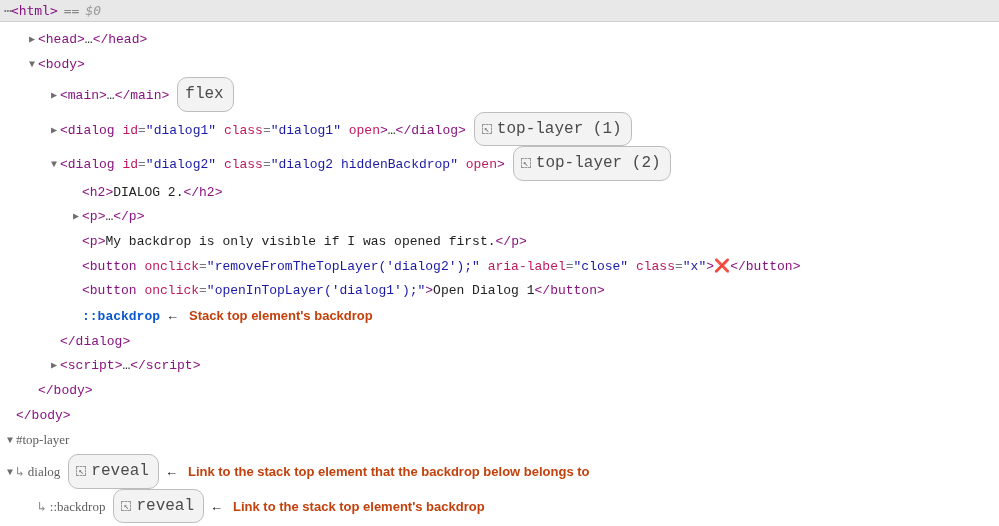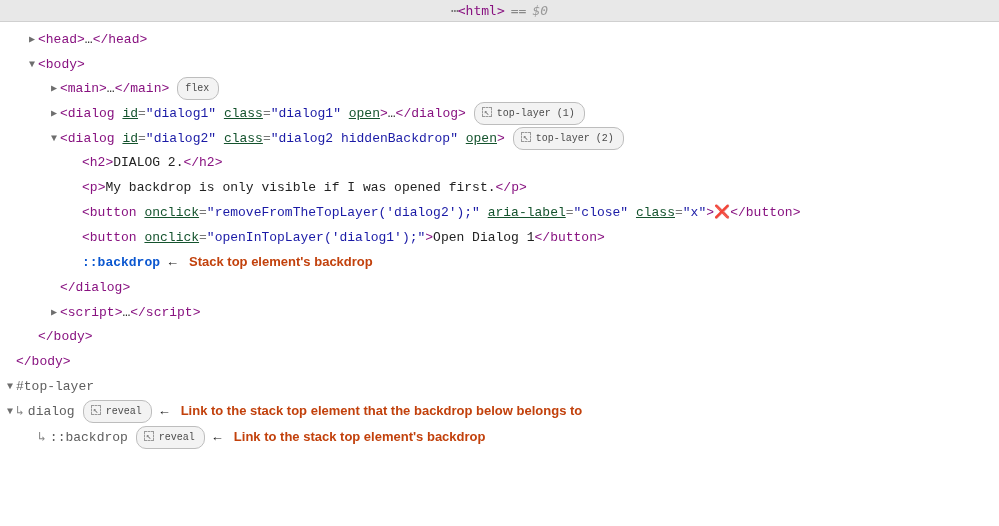--- a/index.html
+++ b/index.html
@@ -9,21 +9,20 @@
     font-size: 13px;
     background: #fff;
     color: #333;
     width: 999px;
   }
   .top-bar {
     background: #e8e8e8;
     border-bottom: 1px solid #d0d0d0;
     padding: 3px 4px;
     font-family: Menlo, Consolas, monospace;
-    text-align: center;
   }
   .ellipsis { color: #777; letter-spacing: -1px; }
   .sel-token { color: #222; }
   .eq-token { color: #888; margin: 0 6px; }
   .dollar-token { color: #999; font-style: italic; }
 
   .tree { padding: 6px 0 12px 0; line-height: 1.9; }
   .row { white-space: pre; padding: 0 4px; }
   .indent { display: inline-block; }
   .i0 { width: 0px; }
@@ -38,34 +37,34 @@
     color: #6e6e6e;
     font-size: 10px;
     cursor: pointer;
     user-select: none;
     vertical-align: 1px;
   }
   .noarrow { display: inline-block; width: 12px; }
 
   .tag-name { color: #881280; }
   .bracket { color: #881280; }
-  .attr-name { color: #14532d; text-decoration: underline; }
+  .attr-name { color: #be185d; }
   .attr-val { color: #1a1aa6; }
   .eq { color: #777; }
   .textnode { color: #222; }
   .pseudo { color: #0b57d0; font-weight: 600; }
 
   .badge {
     display: inline-block;
     border: 1px solid #bdbdbd;
     border-radius: 10px;
     background: #f3f3f3;
     padding: 1px 9px 1px 7px;
     margin-left: 8px;
-    font-size: 10px;
+    font-size: 16px;
     color: #4b4b4b;
     cursor: pointer;
     vertical-align: 1px;
     font-family: Liberation Mono, monospace;
   }
   .badge .glyph {
     display: inline-block;
     border: 1px dashed #999;
     width: 10px; height: 10px;
     margin-right: 5px;
@@ -83,21 +82,21 @@
   .redx { color: #d40000; font-weight: bold; }
 
   .annotation {
     font-family: -apple-system, Helvetica, Arial, sans-serif;
     font-weight: 700;
     color: #c2410c;
     margin-left: 6px;
   }
   .arrow-anno { font-family: sans-serif; font-weight: 700; color: #111; margin: 0 4px 0 6px; }
 
-  .section-top { color: #5e5e5e; }
+  .section-top { color: #5e5e5e; font-family: Liberation Serif, serif; }
   .tl-rarrow { color: #888; margin-right: 4px; }
 </style>
 </head>
 <body>
 
 <div class="top-bar">
   <span class="ellipsis">⋯</span><span class="tag-name sel-token">&lt;html&gt;</span><span class="eq-token">==</span><span class="dollar-token">$0</span>
 </div>
 
 <div class="tree">
@@ -107,20 +106,21 @@
   <div class="row"><span class="indent i1"></span><span class="arrow">▼</span><span class="bracket">&lt;</span><span class="tag-name">body</span><span class="bracket">&gt;</span></div>
 
   <div class="row"><span class="indent i2"></span><span class="arrow">▶</span><span class="bracket">&lt;</span><span class="tag-name">main</span><span class="bracket">&gt;</span><span class="textnode">…</span><span class="bracket">&lt;/</span><span class="tag-name">main</span><span class="bracket">&gt;</span><span class="badge">flex</span></div>
 
   <div class="row"><span class="indent i2"></span><span class="arrow">▶</span><span class="bracket">&lt;</span><span class="tag-name">dialog</span> <span class="attr-name">id</span><span class="eq">=</span><span class="attr-val">"dialog1"</span> <span class="attr-name">class</span><span class="eq">=</span><span class="attr-val">"dialog1"</span> <span class="attr-name">open</span><span class="bracket">&gt;</span><span class="textnode">…</span><span class="bracket">&lt;/</span><span class="tag-name">dialog</span><span class="bracket">&gt;</span><span class="badge"><span class="glyph"></span><span>top-layer (1)</span></span></div>
 
   <div class="row"><span class="indent i2"></span><span class="arrow">▼</span><span class="bracket">&lt;</span><span class="tag-name">dialog</span> <span class="attr-name">id</span><span class="eq">=</span><span class="attr-val">"dialog2"</span> <span class="attr-name">class</span><span class="eq">=</span><span class="attr-val">"dialog2 hiddenBackdrop"</span> <span class="attr-name">open</span><span class="bracket">&gt;</span><span class="badge"><span class="glyph"></span><span>top-layer (2)</span></span></div>
 
   <div class="row"><span class="indent i3"></span><span class="noarrow"></span><span class="bracket">&lt;</span><span class="tag-name">h2</span><span class="bracket">&gt;</span><span class="textnode">DIALOG 2.</span><span class="bracket">&lt;/</span><span class="tag-name">h2</span><span class="bracket">&gt;</span></div>
 
+  <div class="row"><span class="indent i3"></span><span class="arrow">▶</span><span class="bracket">&lt;</span><span class="tag-name">p</span><span class="bracket">&gt;</span><span class="textnode">…</span><span class="bracket">&lt;/</span><span class="tag-name">p</span><span class="bracket">&gt;</span></div>
 
   <div class="row"><span class="indent i3"></span><span class="noarrow"></span><span class="bracket">&lt;</span><span class="tag-name">p</span><span class="bracket">&gt;</span><span class="textnode">My backdrop is only visible if I was opened first.</span><span class="bracket">&lt;/</span><span class="tag-name">p</span><span class="bracket">&gt;</span></div>
 
   <div class="row"><span class="indent i3"></span><span class="noarrow"></span><span class="bracket">&lt;</span><span class="tag-name">button</span> <span class="attr-name">onclick</span><span class="eq">=</span><span class="attr-val">"removeFromTheTopLayer('dialog2');"</span> <span class="attr-name">aria-label</span><span class="eq">=</span><span class="attr-val">"close"</span> <span class="attr-name">class</span><span class="eq">=</span><span class="attr-val">"x"</span><span class="bracket">&gt;</span><span class="redx">❌</span><span class="bracket">&lt;/</span><span class="tag-name">button</span><span class="bracket">&gt;</span></div>
 
   <div class="row"><span class="indent i3"></span><span class="noarrow"></span><span class="bracket">&lt;</span><span class="tag-name">button</span> <span class="attr-name">onclick</span><span class="eq">=</span><span class="attr-val">"openInTopLayer('dialog1');"</span><span class="bracket">&gt;</span><span class="textnode">Open Dialog 1</span><span class="bracket">&lt;/</span><span class="tag-name">button</span><span class="bracket">&gt;</span></div>
 
   <div class="row"><span class="indent i3"></span><span class="noarrow"></span><span class="pseudo">::backdrop</span><span class="arrow-anno">←</span><span class="annotation">Stack top element's backdrop</span></div>
 
   <div class="row"><span class="indent i2"></span><span class="noarrow"></span><span class="bracket">&lt;/</span><span class="tag-name">dialog</span><span class="bracket">&gt;</span></div>

